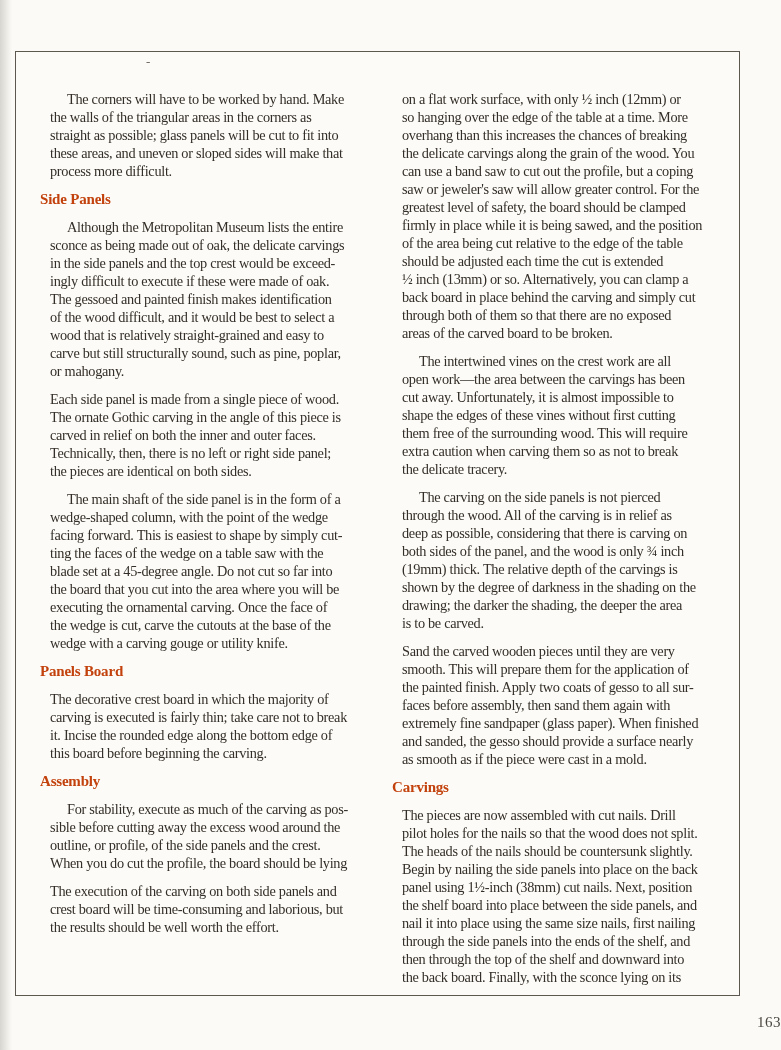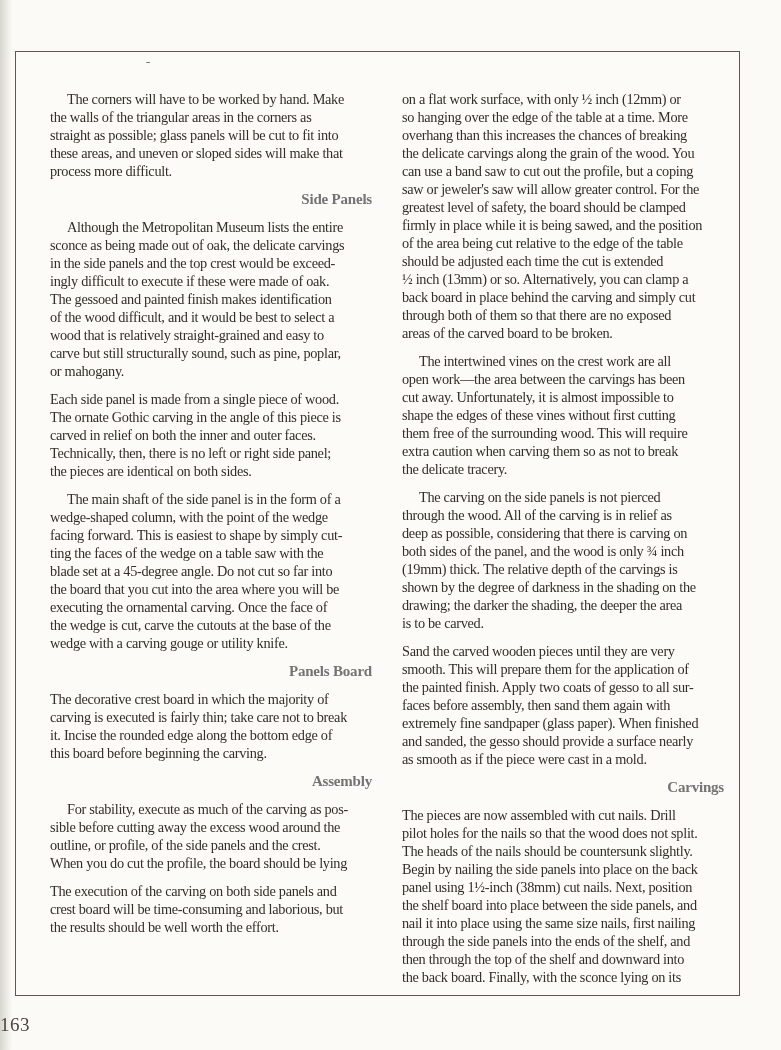--- a/index.html
+++ b/index.html
@@ -38,27 +38,26 @@
     letter-spacing:-0.3px;
     white-space:pre;
   }
   .para.indent{text-indent:17px;}
   .heading{
     margin:9px 0 0 0;
     font-size:15px;
     line-height:18px;
     font-weight:bold;
     letter-spacing:-0.2px;
-    color:#737373;
-    text-align:right;
+    color:#c2410c;
   }
   .footer{
     position:absolute;left:0;top:1014px;width:781px;
-    text-align:left;
-    font-size:19px;color:#4a463f;
+    text-align:right;
+    font-size:15px;color:#4a463f;
     letter-spacing:0.5px;
   }
 </style>
 </head>
 <body>
 
 <div class="scan-edge"></div>
 
 <div class="frame"></div>
 

